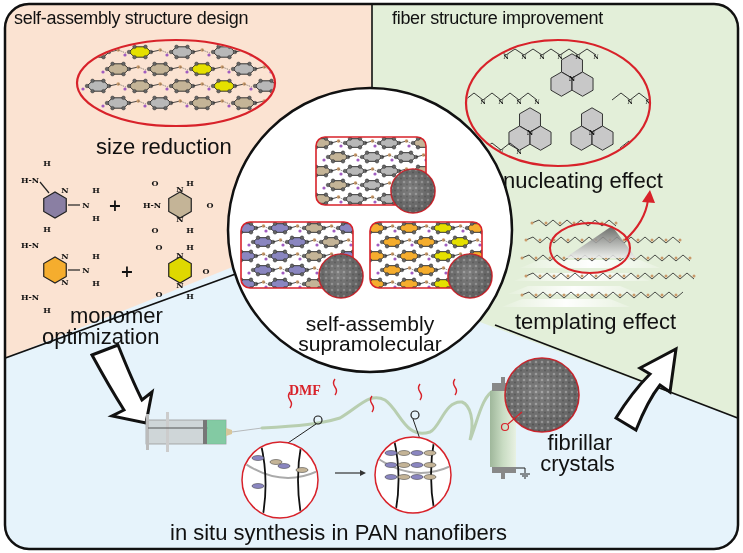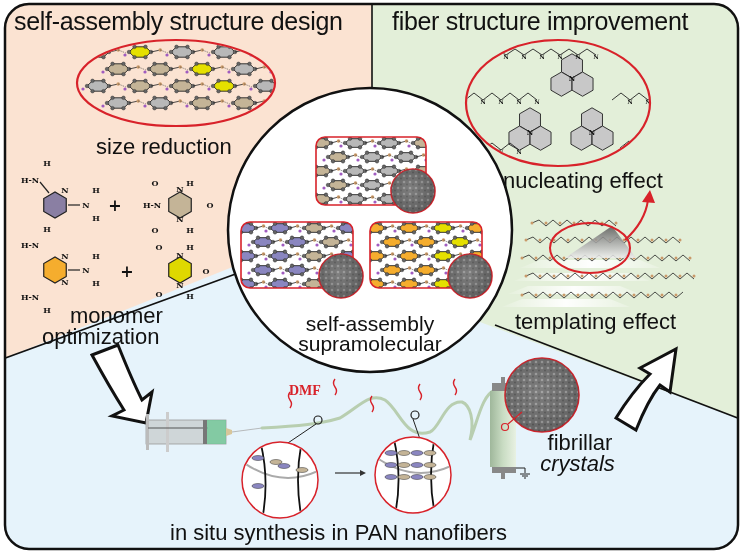--- a/index.html
+++ b/index.html
@@ -1,19 +1,19 @@
 <!DOCTYPE html>
 <html><head>
 <meta charset="utf-8">
 <style>
   html, body { margin:0; padding:0; background:#ffffff; }
   body { width:743px; height:553px; position:relative; overflow:hidden; font-family:"Liberation Sans", sans-serif; }
   #stage { position:absolute; left:0; top:0; width:743px; height:553px; }
   .lbl { position:absolute; color:#111; font-family:"Liberation Sans", sans-serif; white-space:nowrap; text-align:center; line-height:1; }
-  .title { font-size:25px; letter-spacing:-0.3px; }
+  .title { font-size:18px; letter-spacing:-0.3px; }
   .big { font-size:22px; }
   .center-lbl { font-size:21px; line-height:21px; }
   .dmf { color:#d8222a; font-family:"Liberation Serif", serif; font-weight:bold; font-size:14px;margin-left:35px; }
 </style>
 </head>
 <body>
 
 <div id="stage">
 <svg id="svg" width="743" height="553" viewBox="0 0 743 553" xmlns="http://www.w3.org/2000/svg">
   <defs>
@@ -1214,15 +1214,15 @@
 <div class="lbl title" style="left:392px; top:9px;">fiber structure improvement</div>
 <div class="lbl big" style="left:96px; top:136px;">size reduction</div>
 <div class="lbl big" style="left:58px; top:305px; line-height:22px;margin-left:12px;">monomer</div>
 <div class="lbl big" style="left:42px; top:326px; line-height:22px;">optimization</div>
 <div class="lbl big" style="left:503px; top:170px;">nucleating effect</div>
 <div class="lbl big" style="left:515px; top:311px;">templating effect</div>
 <div class="lbl center-lbl" style="left:290px; top:313px; width:160px;">self-assembly</div>
 <div class="lbl center-lbl" style="left:290px; top:333px; width:160px;">supramolecular</div>
 <div class="lbl dmf" style="left:254px; top:384px;">DMF</div>
 <div class="lbl big" style="left:535px; top:432px; width:90px; line-height:22px;">fibrillar</div>
-<div class="lbl big" style="left:530px; top:453px; width:95px; line-height:22px;font-style:italic;">crystals</div>
+<div class="lbl big" style="left:530px; top:453px; width:95px; line-height:22px;">crystals</div>
 <div class="lbl big" style="left:170px; top:522px;">in situ synthesis in PAN nanofibers</div>
 </div>
 
 </body></html>

